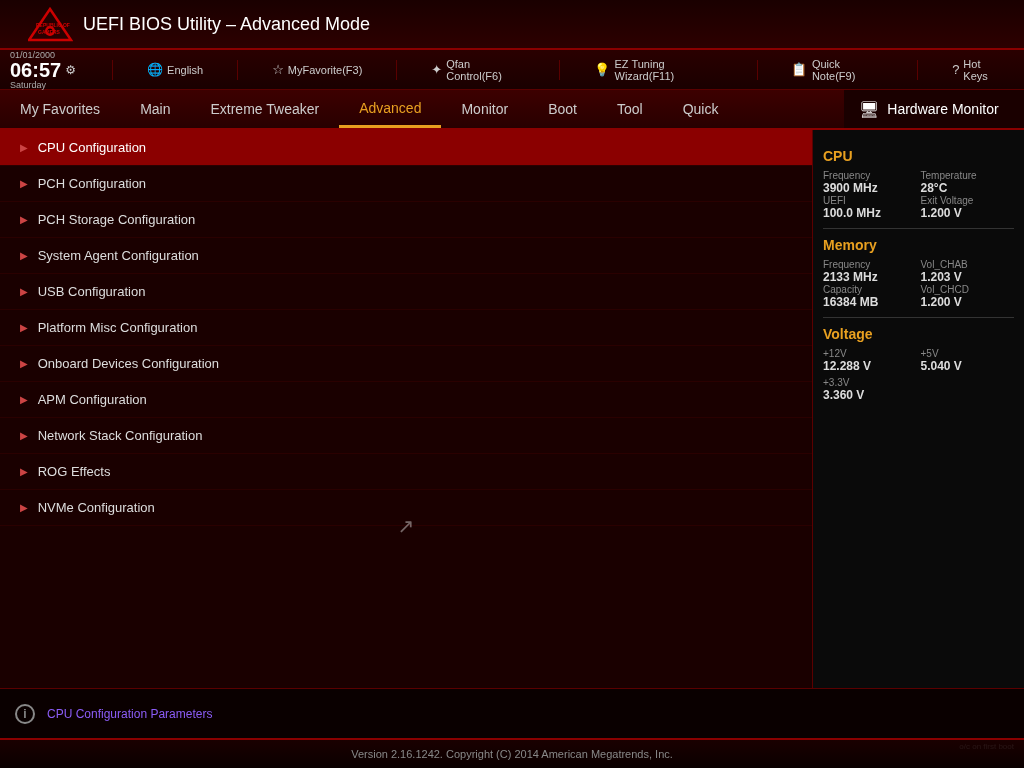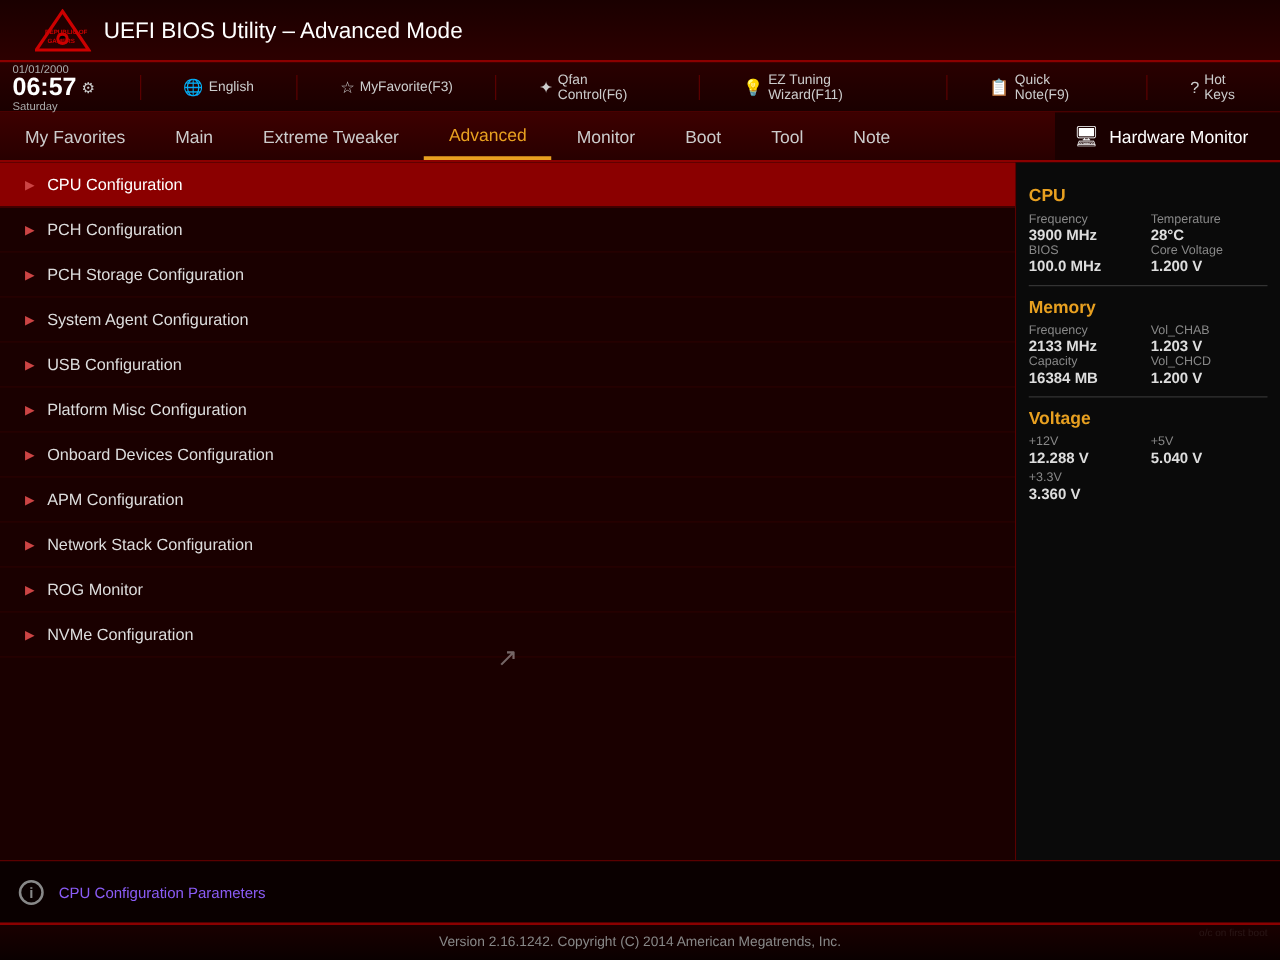--- a/index.html
+++ b/index.html
@@ -324,21 +324,21 @@
   <div class="nav-item">
     <span>Monitor</span>
   </div>
   <div class="nav-item">
     <span>Boot</span>
   </div>
   <div class="nav-item">
     <span>Tool</span>
   </div>
   <div class="nav-item">
-    <span>Note</span>
+    <span>Quick</span>
   </div>
   <div class="nav-hardware">
     <span class="monitor-icon">🖥</span>
     <span>Hardware Monitor</span>
   </div>
 </div>
 
 <div class="main">
 
   <div class="left-panel">
@@ -373,21 +373,21 @@
     <div class="menu-item">
       <span class="menu-arrow">▶</span>
       <span>APM Configuration</span>
     </div>
     <div class="menu-item">
       <span class="menu-arrow">▶</span>
       <span>Network Stack Configuration</span>
     </div>
     <div class="menu-item">
       <span class="menu-arrow">▶</span>
-      <span>ROG Monitor</span>
+      <span>ROG Effects</span>
     </div>
     <div class="menu-item">
       <span class="menu-arrow">▶</span>
       <span>NVMe Configuration</span>
     </div>
     <div class="cursor-area">
       <div class="cursor">↗</div>
     </div>
   </div>
 
@@ -397,25 +397,25 @@
     <div class="hw-grid">
       <div>
         <div class="hw-label">Frequency</div>
         <div class="hw-value">3900 MHz</div>
       </div>
       <div>
         <div class="hw-label">Temperature</div>
         <div class="hw-value">28°C</div>
       </div>
       <div>
-        <div class="hw-label">BIOS</div>
+        <div class="hw-label">UEFI</div>
         <div class="hw-value">100.0 MHz</div>
       </div>
       <div>
-        <div class="hw-label">Core Voltage</div>
+        <div class="hw-label">Exit Voltage</div>
         <div class="hw-value">1.200 V</div>
       </div>
     </div>
 
     <hr class="hw-divider">
 
     <div class="hw-section-title">Memory</div>
     <div class="hw-grid">
       <div>
         <div class="hw-label">Frequency</div>

